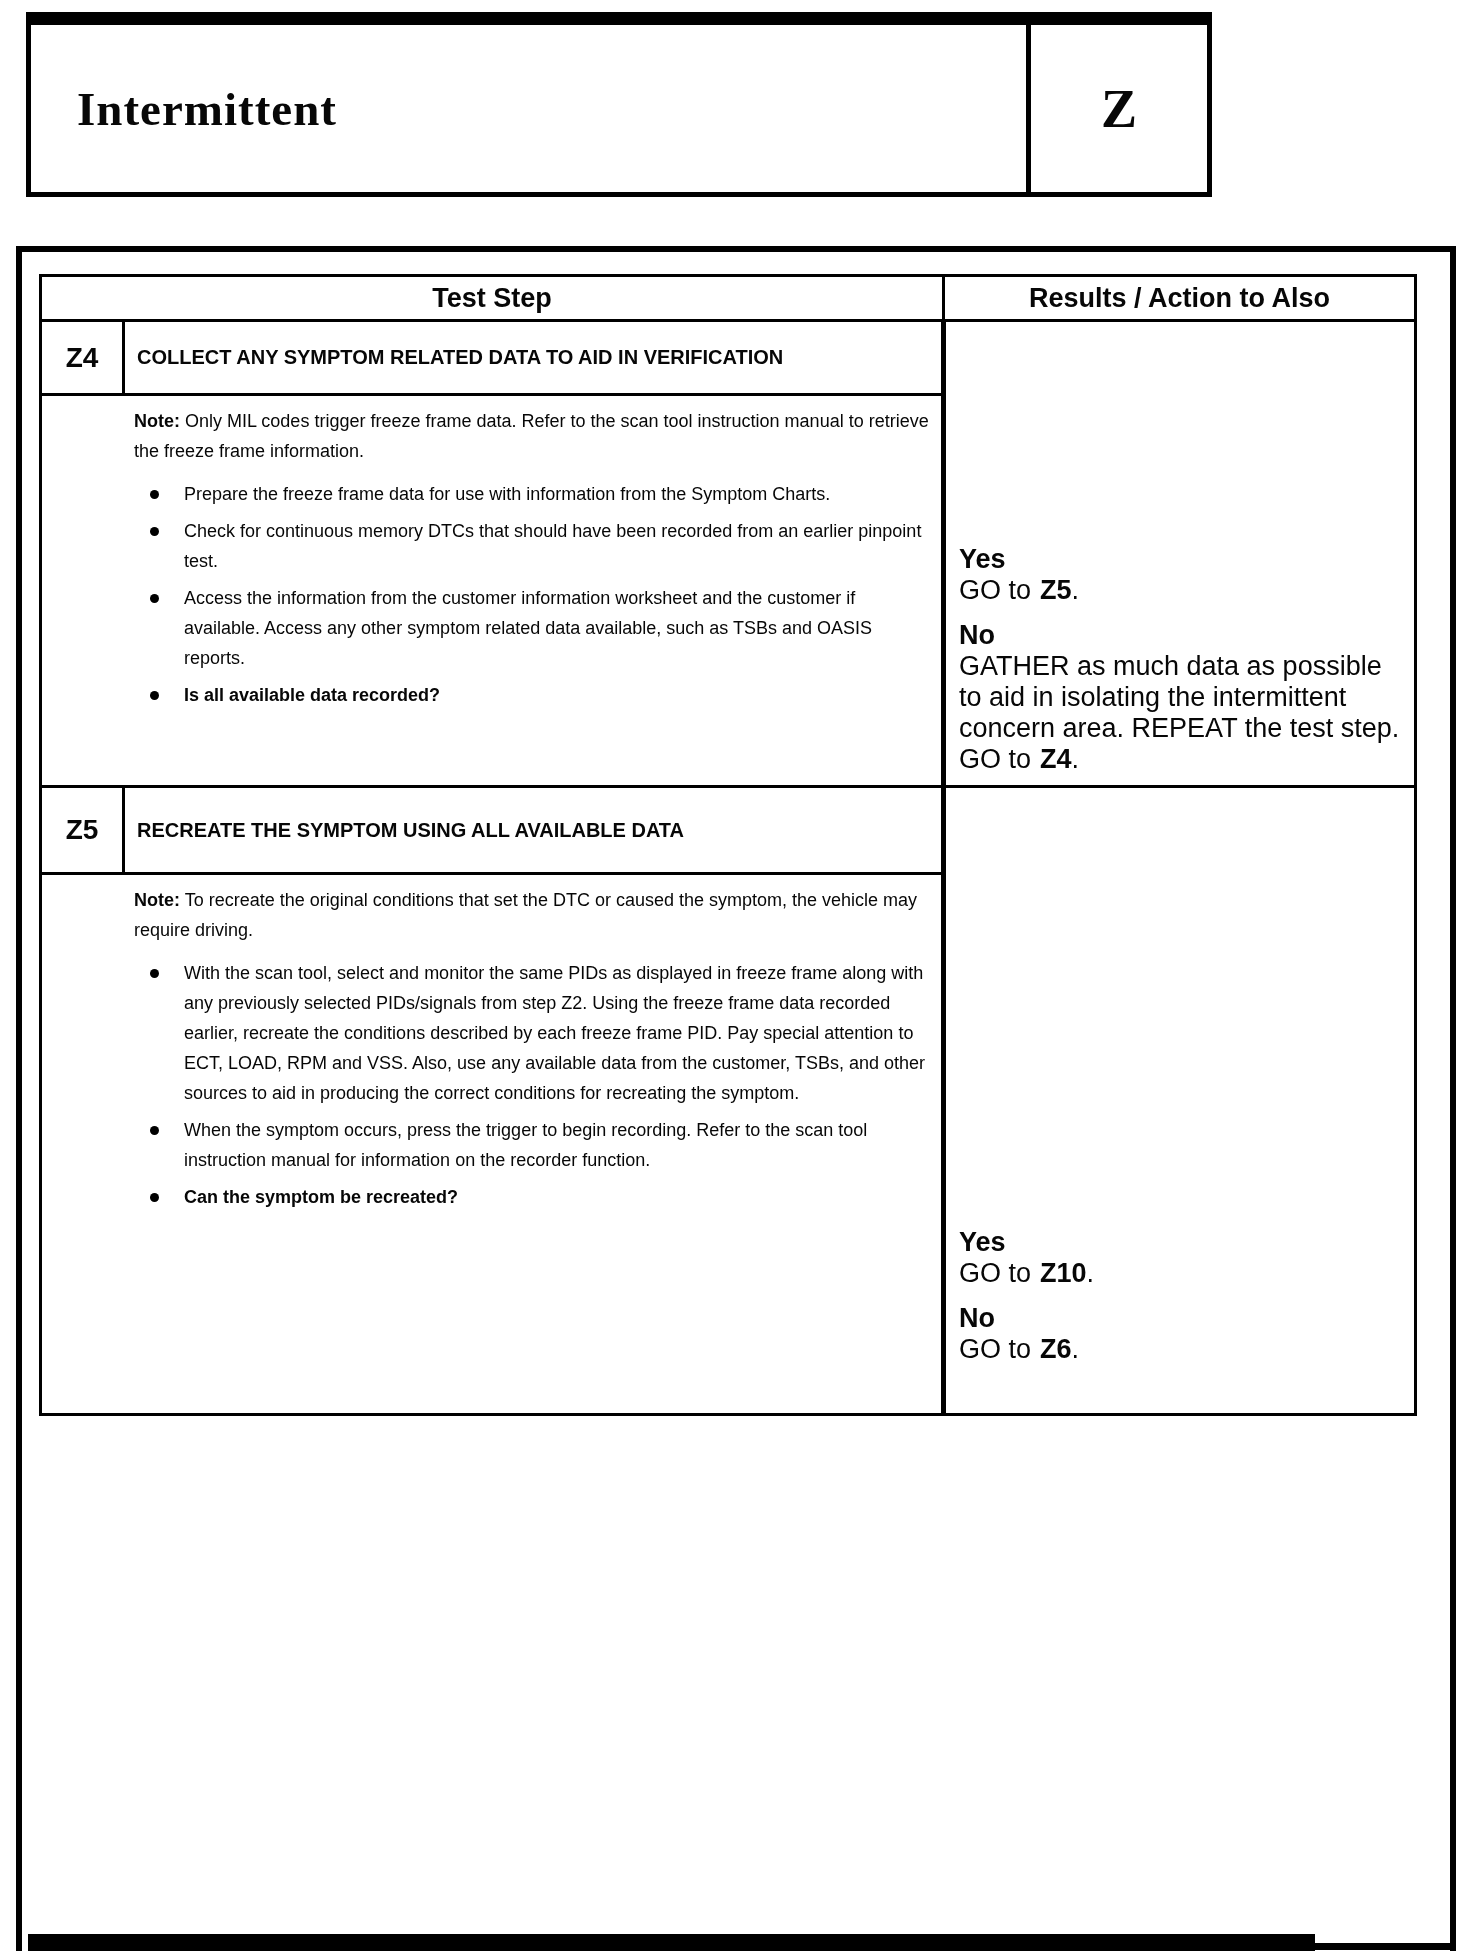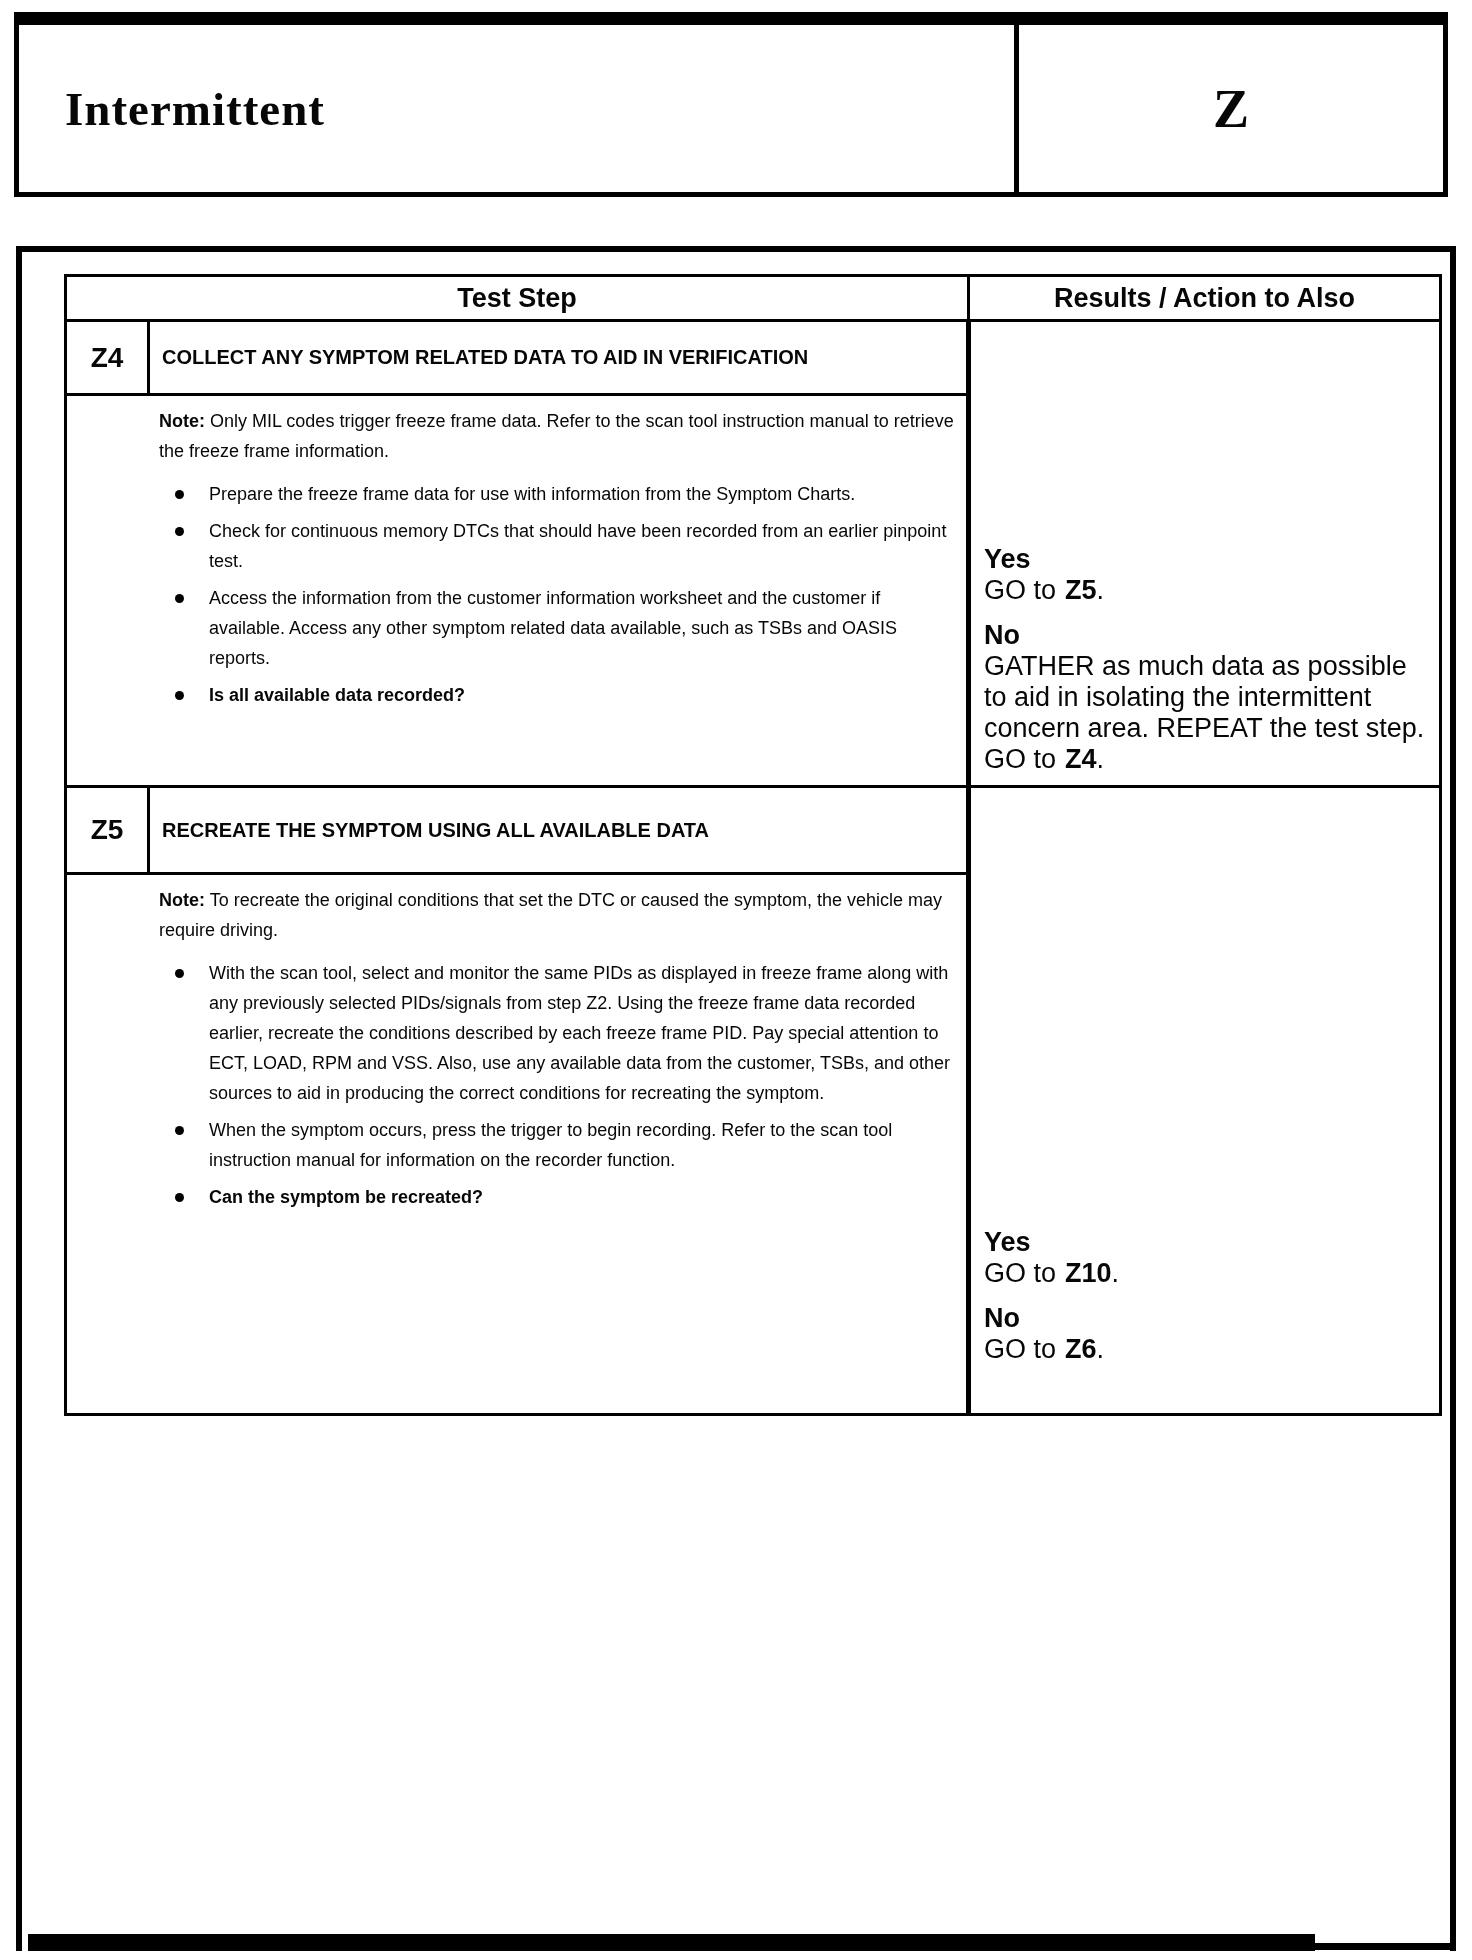--- a/index.html
+++ b/index.html
@@ -7,22 +7,22 @@
     width:1472px; height:1960px;
     background:#ffffff;
     position:relative;
     font-family:"Liberation Sans", sans-serif;
     color:#070707;
     -webkit-font-smoothing:antialiased;
   }
 
   
   .header-box {
-    position:absolute; left:14px; top:12px;
-    width:1434px; height:185px;
+    position:absolute; left:26px; top:12px;
+    width:1186px; height:185px;
     border:5px solid #000;
     border-top-width:13px;
     box-sizing:border-box;
     display:flex;
   }
   .header-left {
     width:1000px;
     display:flex; align-items:center;
     padding-left:46px;
     box-sizing:border-box;
@@ -58,21 +58,21 @@
     background:#000;
   }
   .bottom-bar-thin {
     position:absolute; left:1315px; top:1943px;
     width:140px; height:7px;
     background:#000;
   }
 
   
   table.pinpoint {
-    position:absolute; left:64px; top:274px;
+    position:absolute; left:39px; top:274px;
     width:1375px;
     border-collapse:collapse;
     table-layout:fixed;
   }
   table.pinpoint col.c-id    { width:83px; }
   table.pinpoint col.c-step  { width:820px; }
   table.pinpoint col.c-res   { width:472px; }
   table.pinpoint, table.pinpoint th, table.pinpoint td { border-color:#000; }
   table.pinpoint { border:3px solid #000; }
 

